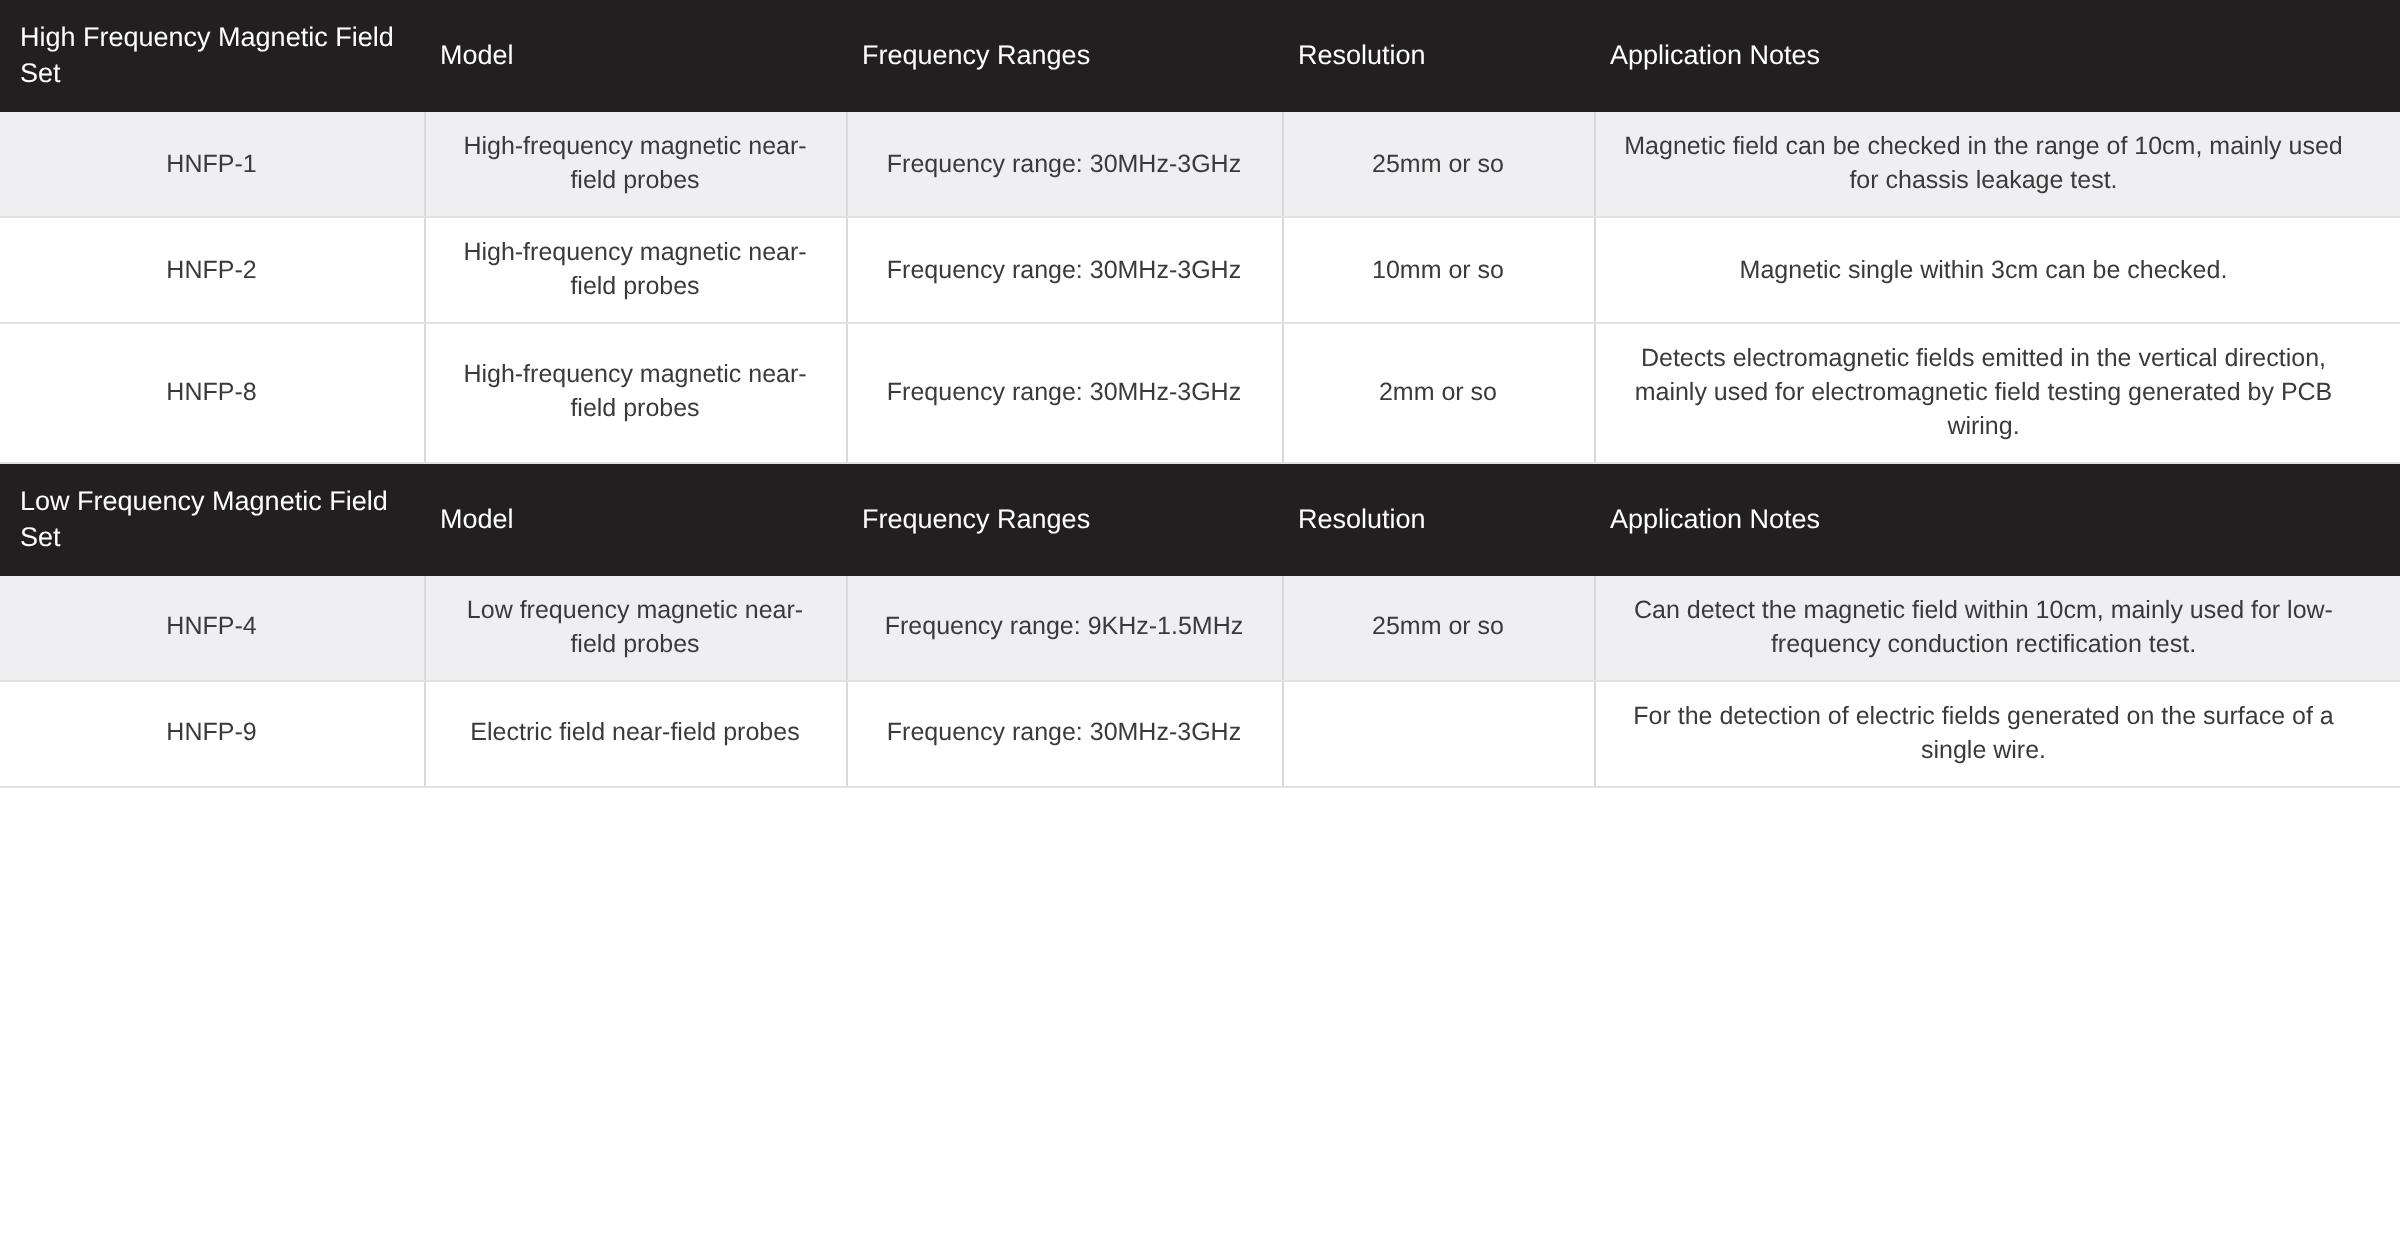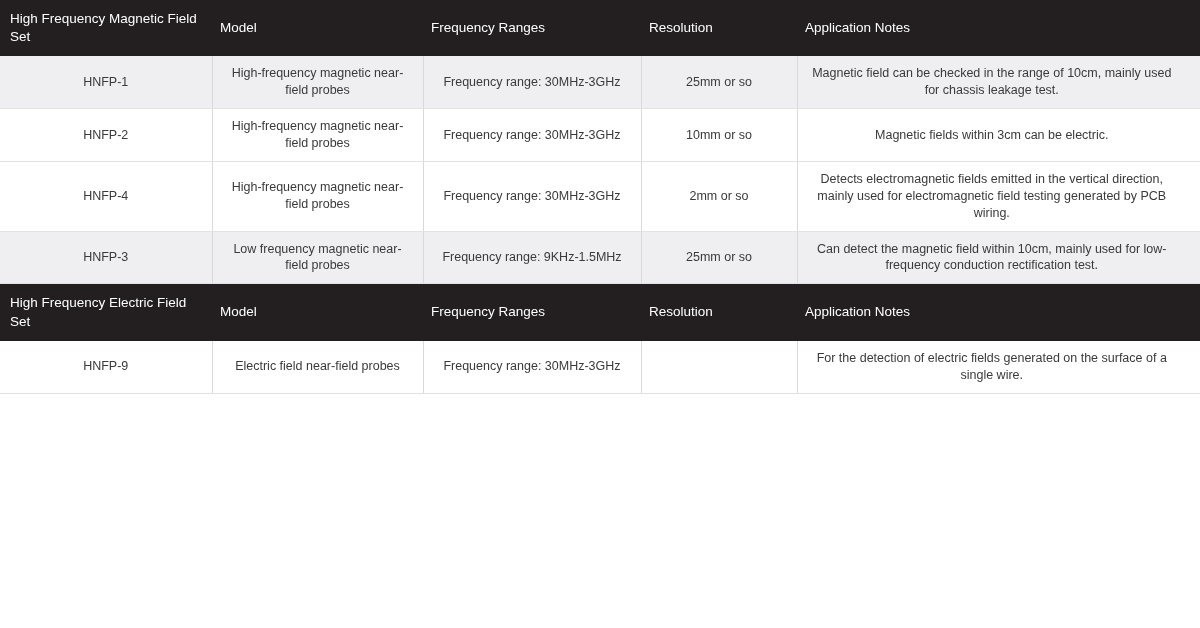--- a/index.html
+++ b/index.html
@@ -93,45 +93,45 @@
         <td>High-frequency magnetic near-field probes</td>
         <td>Frequency range: 30MHz-3GHz</td>
         <td>25mm or so</td>
         <td class="notes">Magnetic field can be checked in the range of 10cm, mainly used for chassis leakage test.</td>
       </tr>
       <tr class="data-row even">
         <td>HNFP-2</td>
         <td>High-frequency magnetic near-field probes</td>
         <td>Frequency range: 30MHz-3GHz</td>
         <td>10mm or so</td>
-        <td class="notes">Magnetic fields within 3cm can be electric.</td>
+        <td class="notes">Magnetic single within 3cm can be checked.</td>
       </tr>
       <tr class="data-row even">
-        <td>HNFP-4</td>
+        <td>HNFP-8</td>
         <td>High-frequency magnetic near-field probes</td>
         <td>Frequency range: 30MHz-3GHz</td>
         <td>2mm or so</td>
         <td class="notes">Detects electromagnetic fields emitted in the vertical direction, mainly used for electromagnetic field testing generated by PCB wiring.</td>
       </tr>
 
+      <tr class="header-row">
+        <td class="first">Low Frequency Magnetic Field Set</td>
+        <td>Model</td>
+        <td>Frequency Ranges</td>
+        <td>Resolution</td>
+        <td>Application Notes</td>
+      </tr>
       <tr class="data-row odd">
-        <td>HNFP-3</td>
+        <td>HNFP-4</td>
         <td>Low frequency magnetic near-field probes</td>
         <td>Frequency range: 9KHz-1.5MHz</td>
         <td>25mm or so</td>
         <td class="notes">Can detect the magnetic field within 10cm, mainly used for low-frequency conduction rectification test.</td>
       </tr>
 
-      <tr class="header-row">
-        <td class="first">High Frequency Electric Field Set</td>
-        <td>Model</td>
-        <td>Frequency Ranges</td>
-        <td>Resolution</td>
-        <td>Application Notes</td>
-      </tr>
       <tr class="data-row even">
         <td>HNFP-9</td>
         <td>Electric field near-field probes</td>
         <td>Frequency range: 30MHz-3GHz</td>
         <td></td>
         <td class="notes">For the detection of electric fields generated on the surface of a single wire.</td>
       </tr>
 
     </tbody>
   </table>

